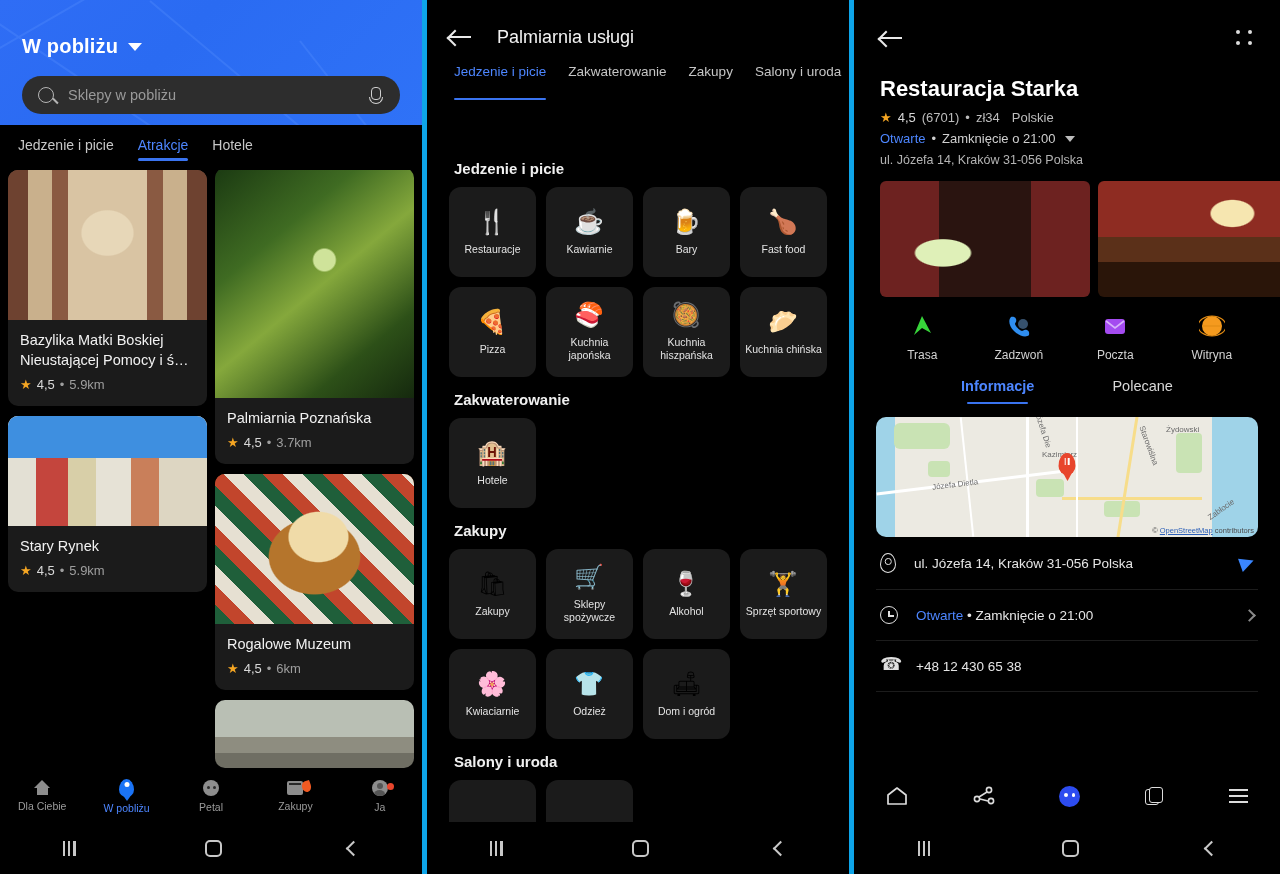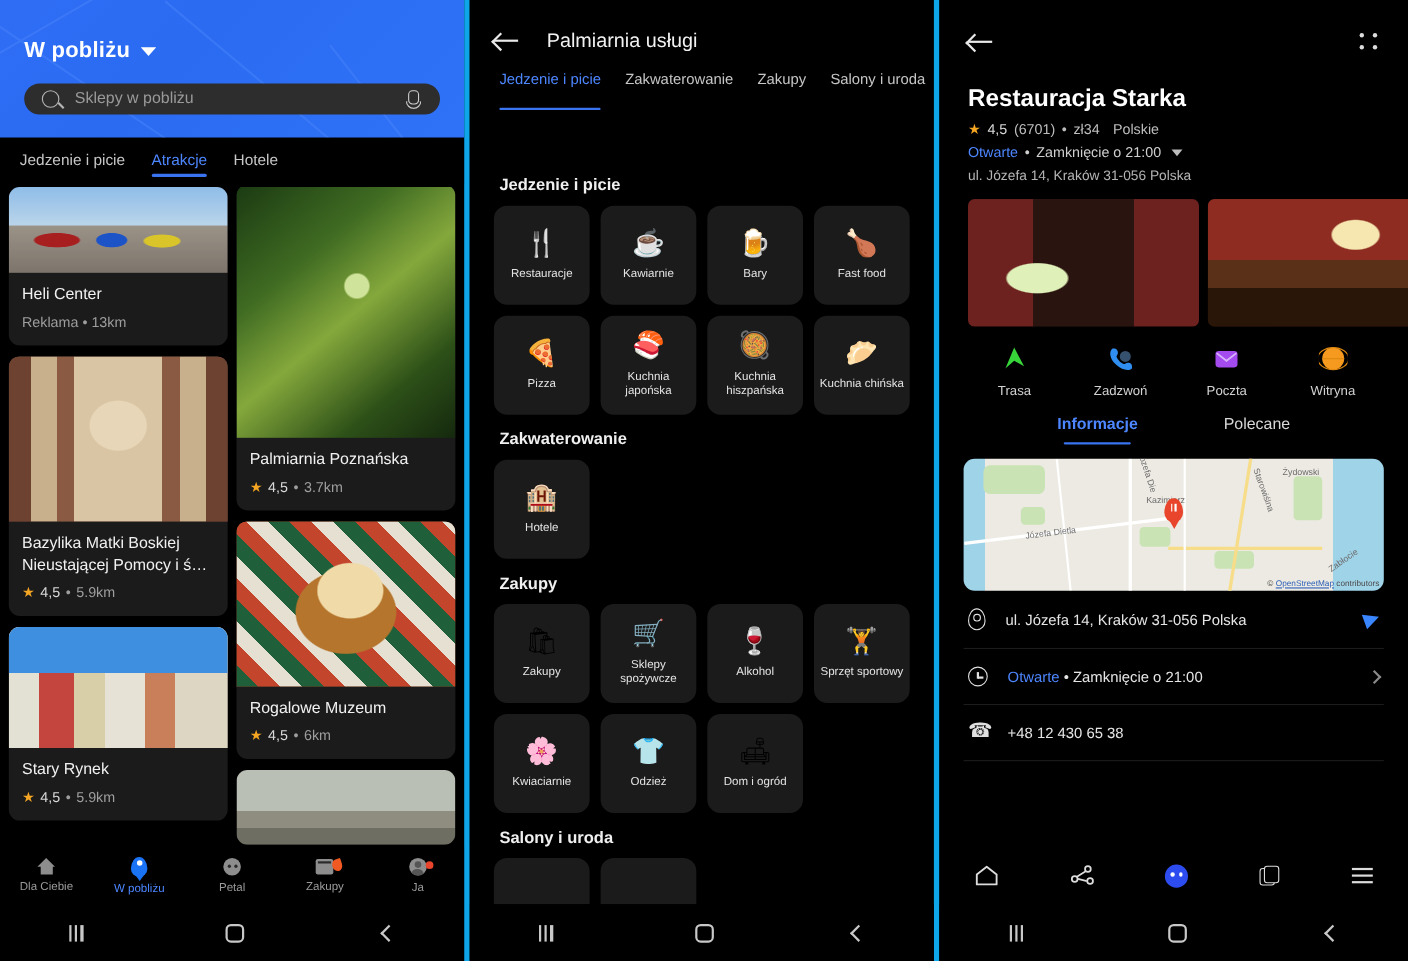--- a/index.html
+++ b/index.html
@@ -23,21 +23,21 @@
   .hero .lines span {
     position: absolute; background: #5e96ff; height: 2px; transform-origin: left center;
   }
   .loc-title {
     position: absolute; left: 22px; top: 35px; color: #fff;
     font-size: 20px; font-weight: bold; letter-spacing: .2px;
     display: flex; align-items: center; gap: 10px;
   }
   .caret-dn { width: 0; height: 0; border-left: 7px solid transparent; border-right: 7px solid transparent; border-top: 8px solid #fff; }
   .searchbar {
-    position: absolute; left: 22px; right: 22px; top: 76px; height: 28px;
+    position: absolute; left: 22px; right: 22px; top: 76px; height: 38px;
     background: #2d2d2d; border-radius: 21px; display: flex; align-items: center; padding: 0 16px;
   }
   .searchbar .ph { flex: 1; color: #9a9a9a; font-size: 14.5px; margin-left: 14px; }
   .mag { width: 16px; height: 16px; border: 1.8px solid #b5b5b5; border-radius: 50%; position: relative; }
   .mag::after { content:''; position: absolute; width: 7px; height: 1.8px; background: #b5b5b5; transform: rotate(45deg); right: -6px; bottom: 0px; }
   .mic { width: 18px; height: 18px; position: relative; }
   .mic::before { content:''; position:absolute; left:5px; top:1px; width:8px; height:11px; border-radius:4px; border:1.7px solid #cfcfcf; }
   .mic::after { content:''; position:absolute; left:3px; top:11px; width:12px; height:6px; border:1.7px solid #cfcfcf; border-top:none; border-radius: 0 0 7px 7px; }
 
   .ltabs { display: flex; gap: 24px; padding: 12px 18px 0 18px; height: 42px; align-items: flex-start; background:#000; }
@@ -225,27 +225,20 @@
 
     <div class="ltabs">
       <div class="ltab">Jedzenie i picie</div>
       <div class="ltab active">Atrakcje</div>
       <div class="ltab">Hotele</div>
     </div>
 
     <div class="masonry">
       <div class="col">
 
-        <div class="card">
-          <div class="ph-img img-heli"></div>
-          <div class="body">
-            <div class="ttl">Heli Center</div>
-            <div class="meta">Reklama • 13km</div>
-          </div>
-        </div>
 
         <div class="card">
           <div class="ph-img img-church"></div>
           <div class="body">
             <div class="ttl">Bazylika Matki Boskiej Nieustającej Pomocy i ś…</div>
             <div class="meta">
               <span class="star">★</span>
               <span class="rat">4,5</span>
               <span>•</span>
               <span>5.9km</span>

